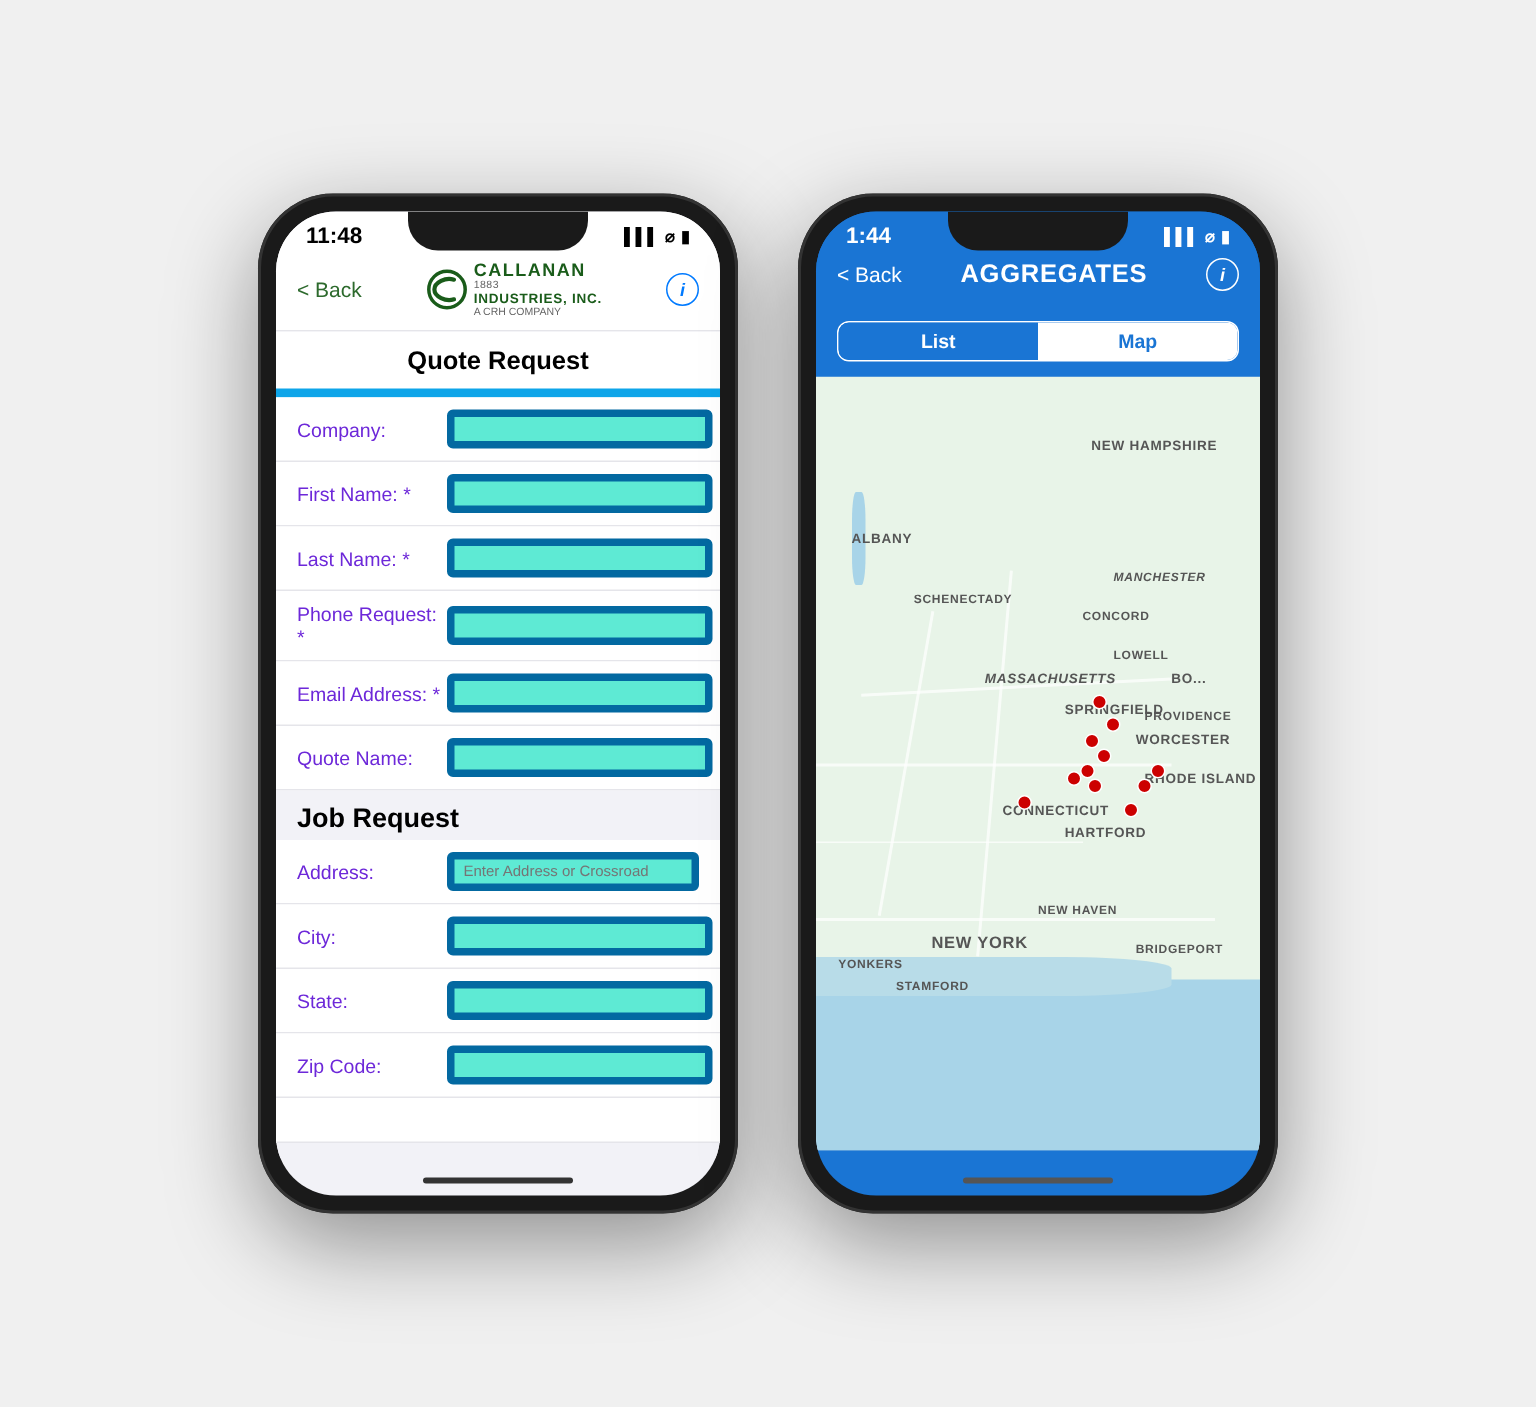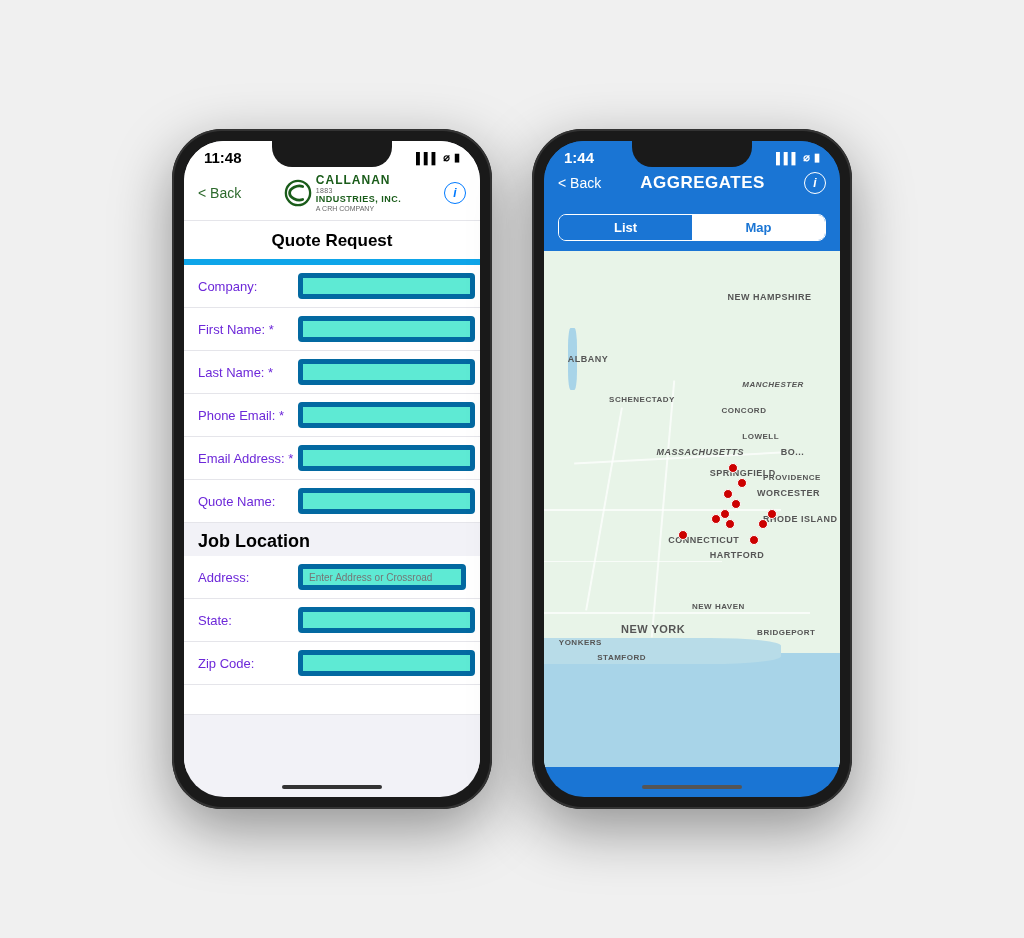--- a/index.html
+++ b/index.html
@@ -373,40 +373,44 @@
           </div>
           <div class="form-row">
             <span class="form-label">First Name: *</span>
             <input class="form-input" type="text" style="">
           </div>
           <div class="form-row">
             <span class="form-label">Last Name: *</span>
             <input class="form-input" type="text" style="">
           </div>
           <div class="form-row">
-            <span class="form-label">Phone Email: *</span>
+            <span class="form-label">Phone Request: *</span>
             <input class="form-input" type="text" style="">
           </div>
           <div class="form-row">
             <span class="form-label">Email Address: *</span>
             <input class="form-input" type="text" style="">
           </div>
           <div class="form-row">
             <span class="form-label">Quote Name:</span>
             <input class="form-input" type="text" style="">
           </div>
         </div>
 
 
-        <div class="section-header">Job Location</div>
+        <div class="section-header">Job Request</div>
 
         <div class="form-section">
           <div class="form-row">
             <span class="form-label">Address:</span>
             <input class="form-input" type="text" placeholder="Enter Address or Crossroad" style="font-size: 10px;">
+          </div>
+          <div class="form-row">
+            <span class="form-label">City:</span>
+            <input class="form-input" type="text" style="">
           </div>
           <div class="form-row">
             <span class="form-label">State:</span>
             <input class="form-input" type="text" style="">
           </div>
           <div class="form-row">
             <span class="form-label">Zip Code:</span>
             <input class="form-input" type="text" style="">
           </div>
           <div class="form-row" style="height:30px;"></div>

